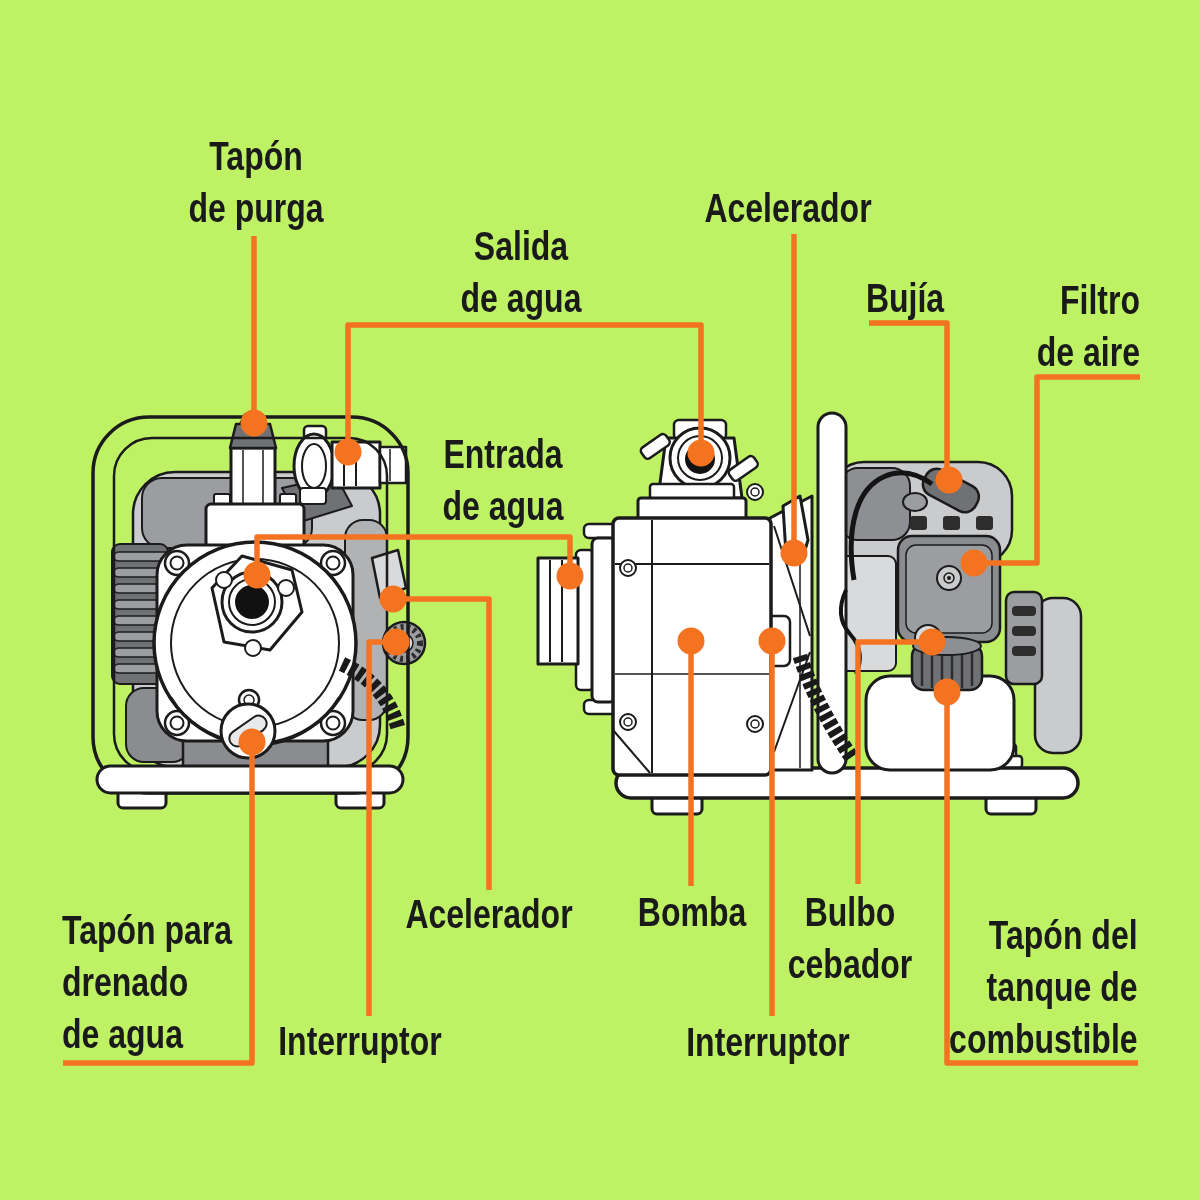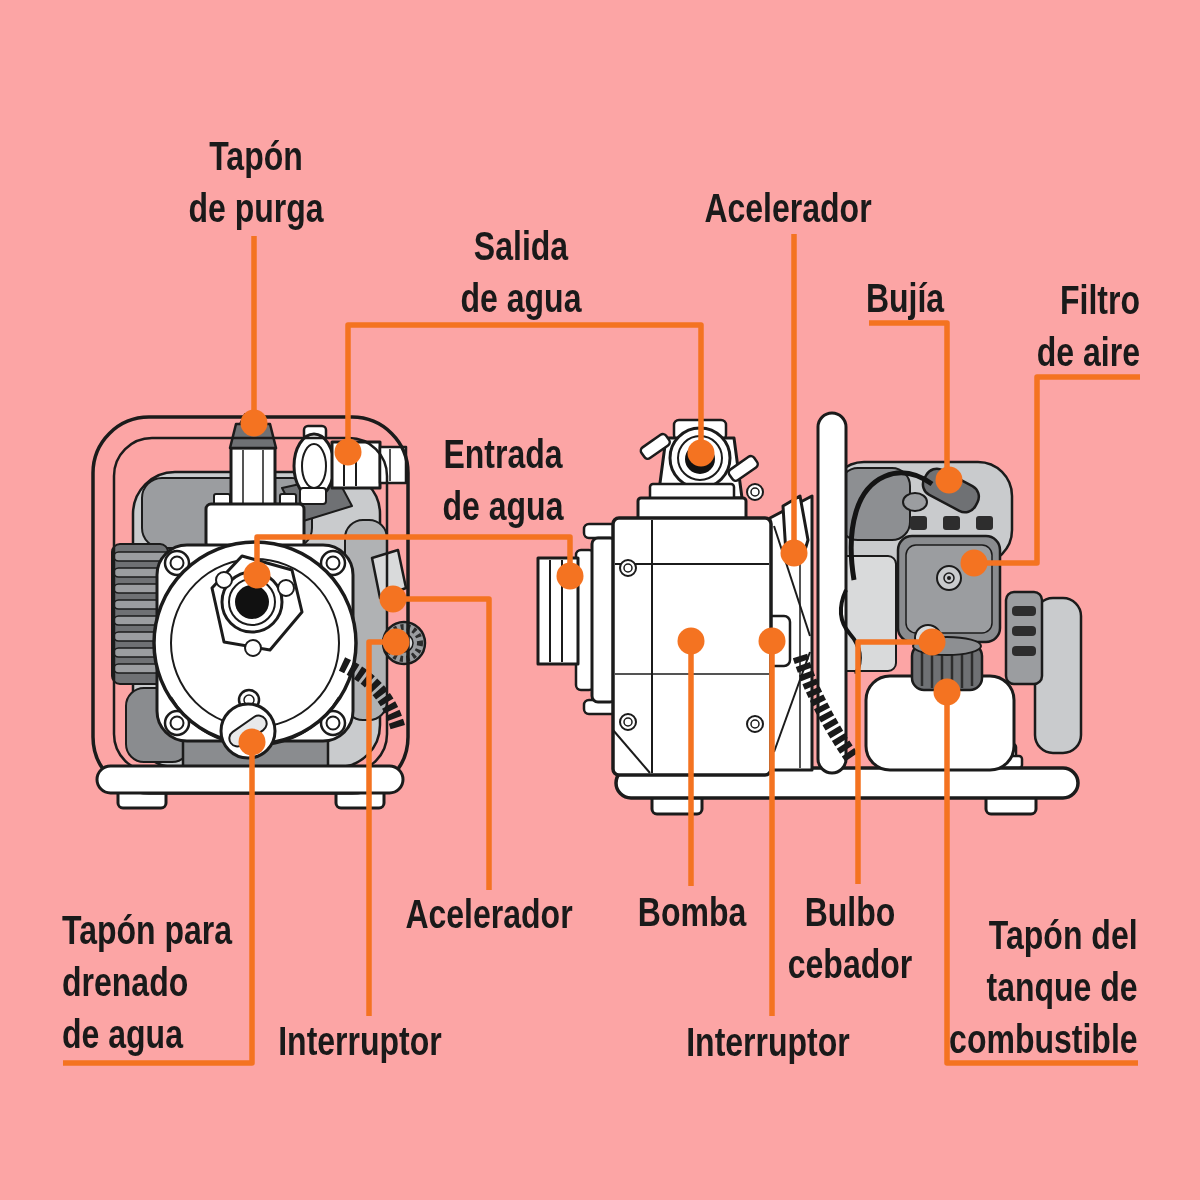--- a/index.html
+++ b/index.html
@@ -1,16 +1,16 @@
 <!DOCTYPE html>
 <html><head>
 <meta charset="utf-8">
 <style>
   html,body { margin:0; padding:0; background:#ffffff; }
-  .stage { position:relative; width:1200px; height:1200px; background:#fca5a5; overflow:hidden;
+  .stage { position:relative; width:1200px; height:1200px; background:#bef264; overflow:hidden;
            font-family:"Liberation Sans", sans-serif; }
   .stage svg { position:absolute; left:0; top:0; }
   .lbl { position:absolute; font-weight:700; font-size:40px; line-height:52px; color:#1A1A1A;
          white-space:nowrap; }
   .lbl.c { transform: translateX(-50%) scaleX(0.8); text-align:center; }
   .lbl.l { transform-origin:0 50%; transform: scaleX(0.8); text-align:left; }
   .lbl.r { transform-origin:100% 50%; transform: scaleX(0.8); text-align:right; }
 </style>
 </head>
 <body>

